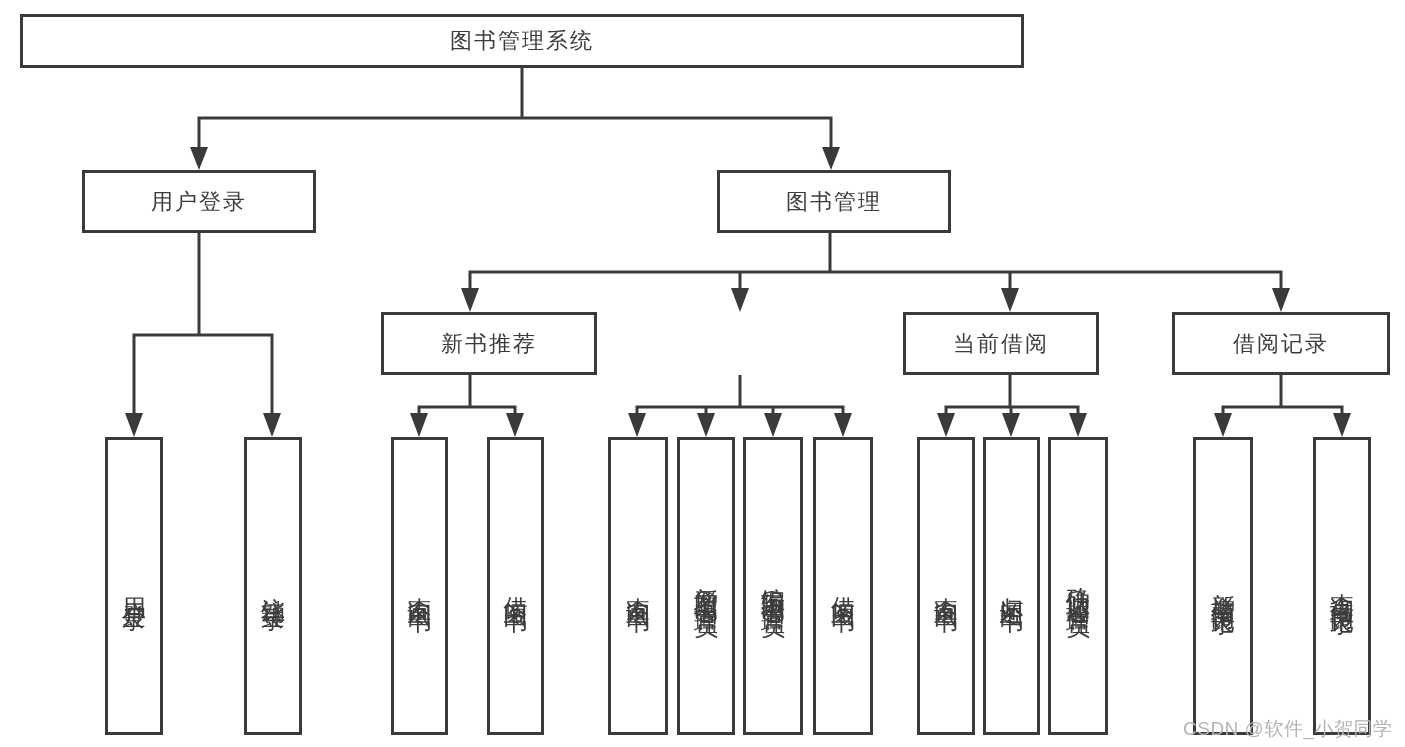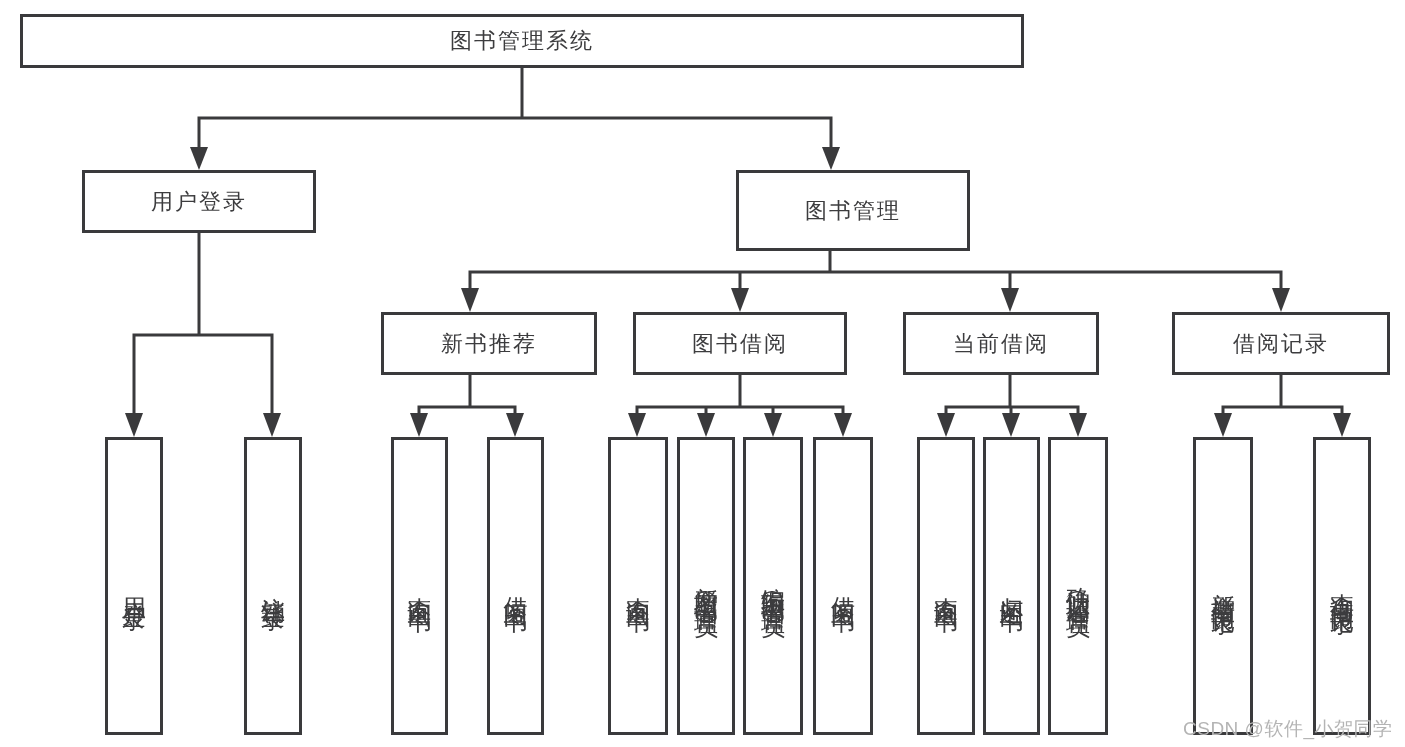--- a/index.html
+++ b/index.html
@@ -115,29 +115,26 @@
     <polygon points="1333,413 1351,413 1342,437"></polygon>
   </svg>
 
   <div class="box h" style="left:20px;top:14px;width:1004px;height:54px">
     <span>图书管理系统</span>
   </div>
 
   <div class="box h" style="left:82px;top:170px;width:234px;height:63px">
     <span>用户登录</span>
   </div>
-  <div class="box h" style="left:736px;top:170px;width:234px;height:81px">
+  <div class="box h" style="left:717px;top:170px;width:234px;height:63px">
     <span>图书管理</span>
   </div>
 
   <div class="box h" style="left:381px;top:312px;width:216px;height:63px">
     <span>新书推荐</span>
-  </div>
-  <div class="box h" style="left:633px;top:312px;width:214px;height:63px">
-    <span>图书借阅</span>
   </div>
   <div class="box h" style="left:903px;top:312px;width:196px;height:63px">
     <span>当前借阅</span>
   </div>
   <div class="box h" style="left:1172px;top:312px;width:218px;height:63px">
     <span>借阅记录</span>
   </div>
 
   <div class="box v" style="left:105px;top:437px;width:58px;height:298px">
     <span>用户登录</span>

